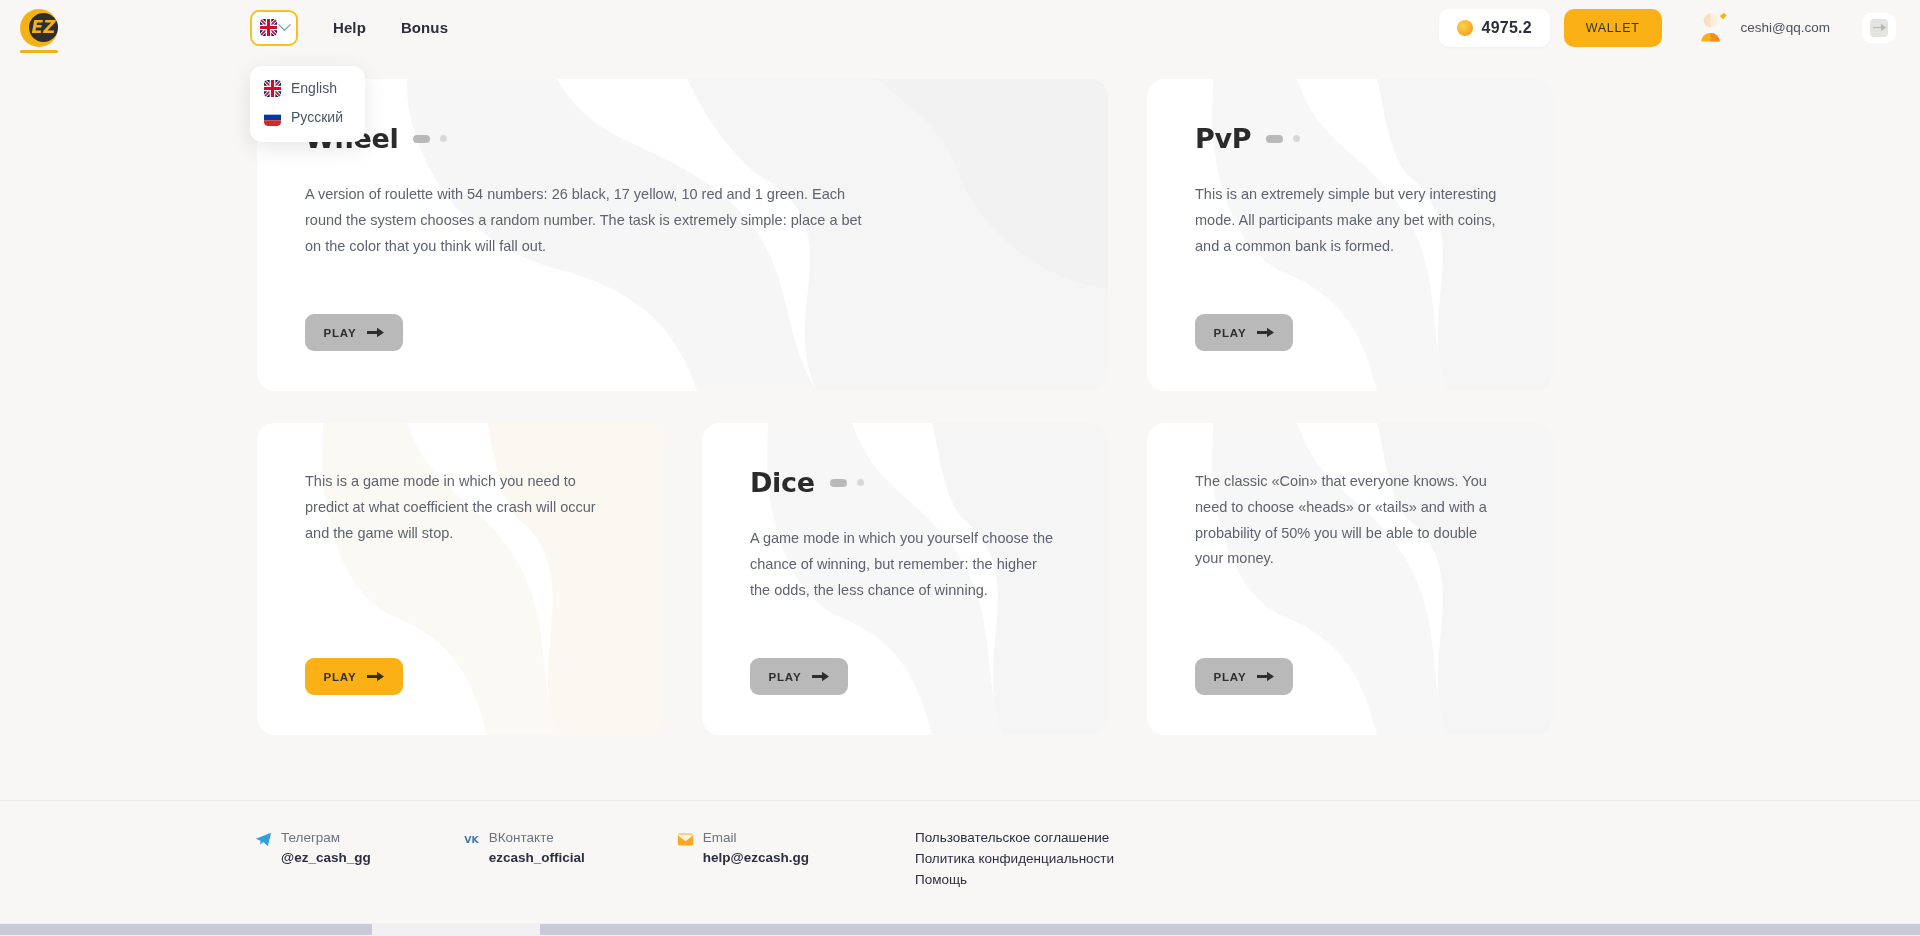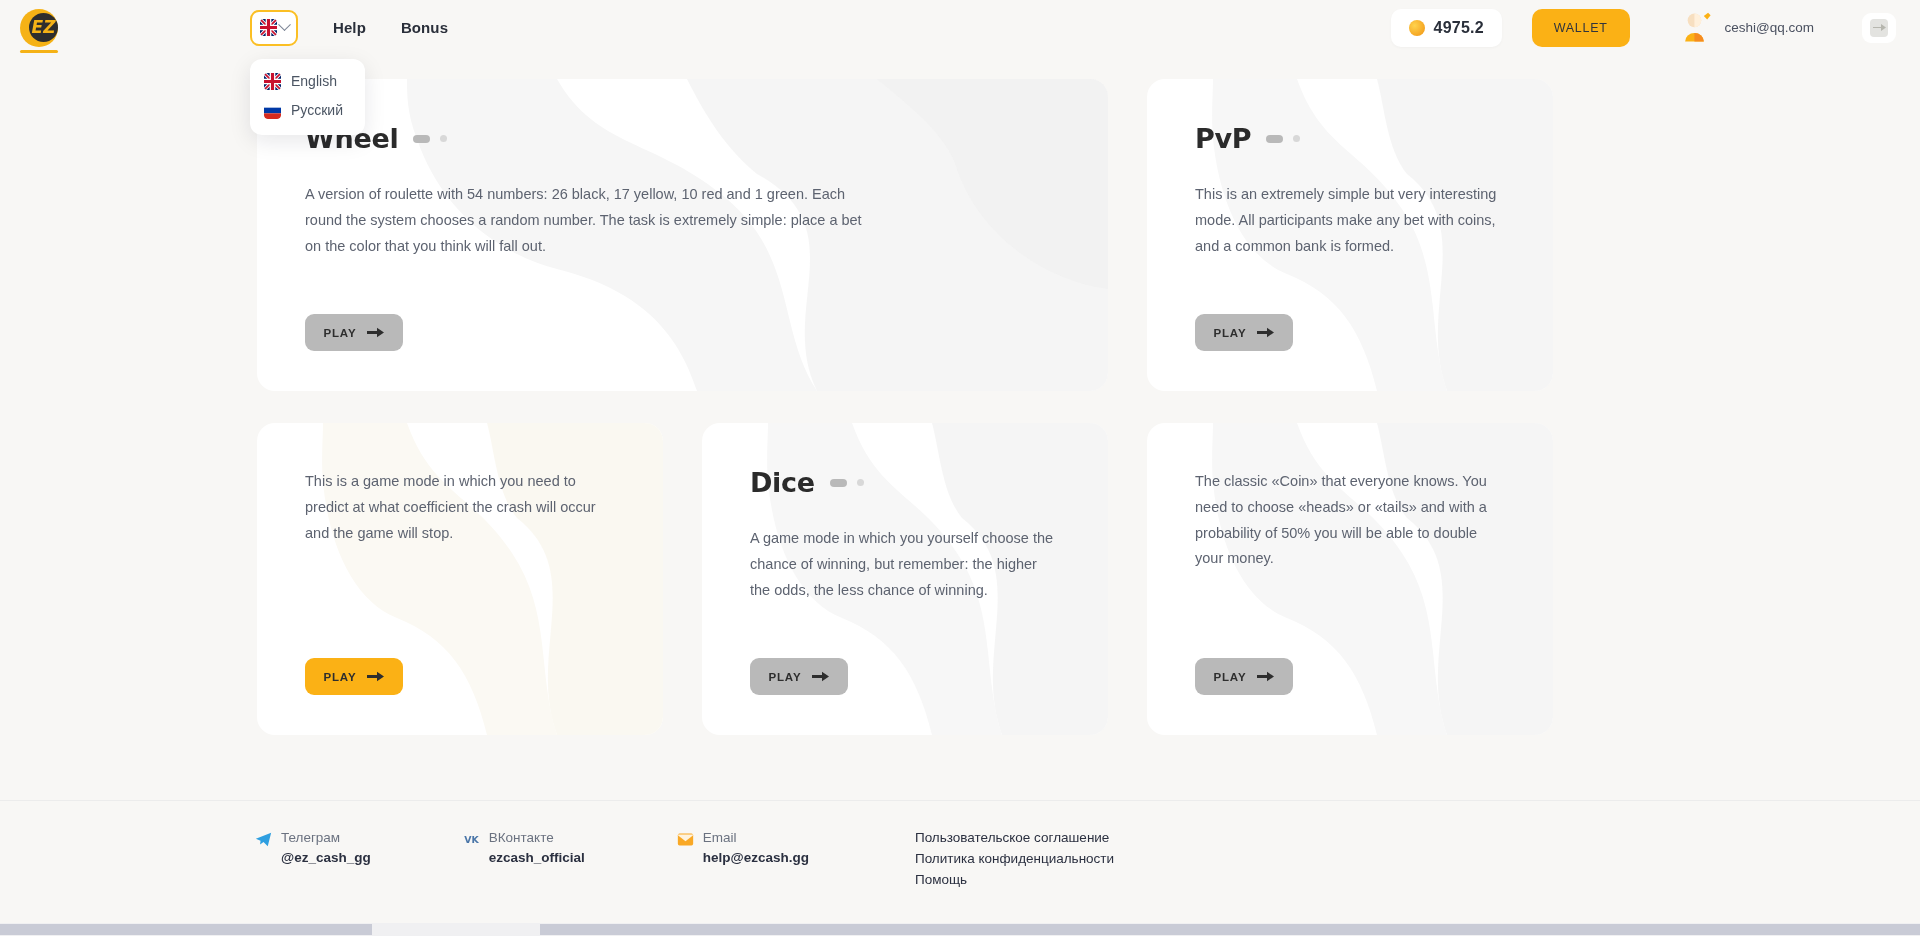--- a/index.html
+++ b/index.html
@@ -76,21 +76,21 @@
     display: block;
   }
   .chev {
     width: 9px; height: 9px;
     border-right: 1.6px solid #7c8596;
     border-bottom: 1.6px solid #7c8596;
     transform: rotate(45deg) translate(-2px,-2px);
   }
   .lang-menu {
     position: absolute;
-    top: 49px; left: 0px;
+    top: 56px; left: 0px;
     width: 115px;
     background: #fff;
     border-radius: 12px;
     box-shadow: 0 6px 22px rgba(20,20,40,.10);
     padding: 8px 0 10px 0;
     z-index: 55;
   }
   .lang-item {
     display: flex; align-items: center; gap: 10px;
     padding: 6px 14px;
@@ -104,21 +104,21 @@
     color: #2a2f3a;
     margin-left: 35px;
     cursor: pointer;
     letter-spacing: .1px;
   }
 
   .header-right {
     margin-left: auto;
     display: flex;
     align-items: center;
-    gap: 16px;
+    gap: 0;
   }
   .balance {
     height: 38px;
     background: #fff;
     border-radius: 10px;
     display: flex; align-items: center; gap: 9px;
     padding: 0 18px;
     box-shadow: 0 1px 3px rgba(0,0,0,.03);
   }
   .coin-ico {

